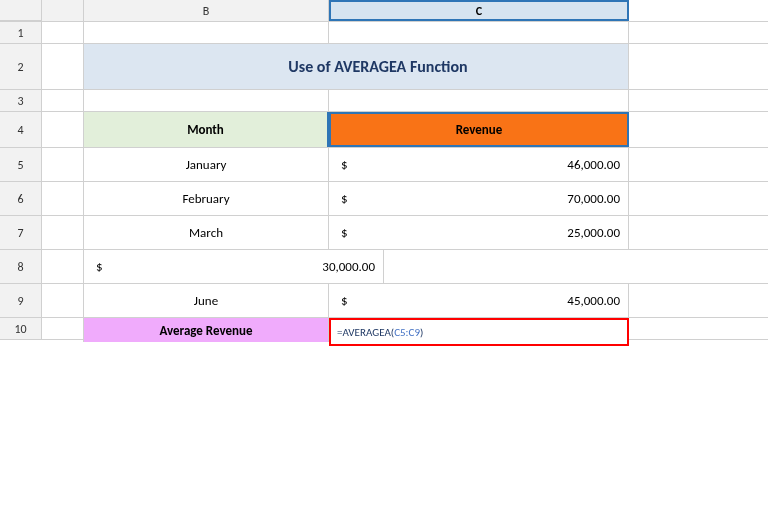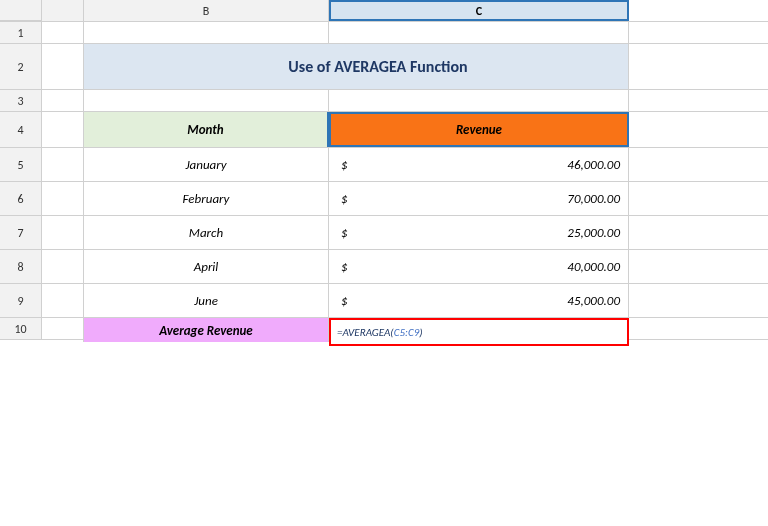--- a/index.html
+++ b/index.html
@@ -74,21 +74,20 @@
       color: #333;
     }
 
     .cell {
       border-right: 1px solid #d0d0d0;
       display: flex;
       align-items: center;
       padding: 12px 8px;
       font-size: 13px;
       color: #000;
-      font-style: italic;
     }
 
     .cell-a {
       width: 42px;
       min-width: 42px;
     }
 
     .cell-b {
       width: 245px;
       min-width: 245px;
@@ -293,26 +292,23 @@
         <span class="currency-symbol">$</span>
         <span class="currency-value">25,000.00</span>
       </div>
     </div>
 
     <div class="row row-8">
       <div class="row-num">
           <span>8</span>
         </div>
       <div class="cell cell-a"></div>
-      <div class="cell cell-b data-b">
-        <span>April</span>
-      </div>
-      <div class="cell cell-c data-c">
-        <span class="currency-symbol">$</span>
-        <span class="currency-value">40,000.00</span>
+      <div class="cell cell-c data-c">
+        <span class="currency-symbol">$</span>
+        <span class="currency-value">30,000.00</span>
       </div>
     </div>
 
     <div class="row row-9">
       <div class="row-num">
           <span>9</span>
         </div>
       <div class="cell cell-a"></div>
       <div class="cell cell-b data-b">
         <span>June</span>

